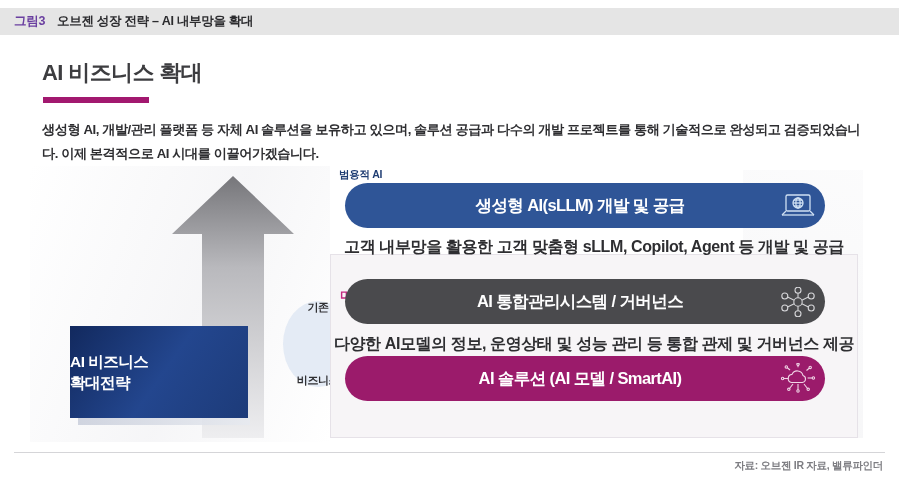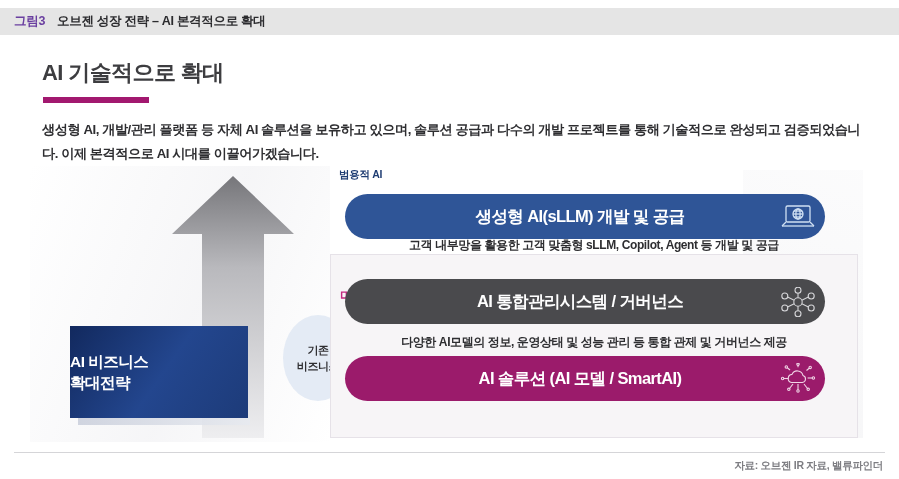--- a/index.html
+++ b/index.html
@@ -122,28 +122,28 @@
     position: absolute;
     left: 78px; top: 252px;
     width: 172px; height: 7px;
     background: linear-gradient(90deg, #c9cedb 0%, #e7eaf0 100%);
     opacity: .85;
   }
 
   
   .legacy-oval {
     position: absolute;
-    left: 283px; top: 149px;
+    left: 283px; top: 135px;
     width: 70px; height: 86px;
     border-radius: 50%;
     background: #e4ebf5;
     display: flex;
     flex-direction: column;
     align-items: center;
-    justify-content: center;
+    justify-content: space-between;
     gap: 3px;
   }
   .legacy-oval span {
     font-size: 11px;
     font-weight: 700;
     color: #2f2f32;
     letter-spacing: -0.4px;
     line-height: 1.15;
   }
 
@@ -193,30 +193,30 @@
     padding-left: 44px;
   }
   .pill .pill-icon {
     width: 54px;
     display: flex;
     align-items: center;
     justify-content: center;
     flex: 0 0 auto;
   }
 
-  .pill-blue   { left: 345px; top: 28px;  width: 480px; background: #2f5597; }
+  .pill-blue   { left: 345px; top: 17px;  width: 480px; background: #2f5597; }
   .pill-gray   { left: 345px; top: 113px; width: 480px; background: #4a4a4d; }
   .pill-magenta{ left: 345px; top: 190px; width: 480px; background: #9b1b6b; }
 
   
   .caption {
     position: absolute;
     width: 528px;
     text-align: center;
-    font-size: 12px;
+    font-size: 16px;
     font-weight: 700;
     color: #2e2e31;
     letter-spacing: -0.4px;
   }
   .cap-1 { left: 330px; top: 71px; }
   .cap-2 { left: 330px; top: 168px; }
   .cap-3 { left: 330px; top: 245px; }
 
   
   .foot-rule {
@@ -232,24 +232,24 @@
     font-weight: 700;
     color: #7d7d82;
     letter-spacing: -0.3px;
   }
 </style>
 </head>
 <body>
 
 <div class="fig-header">
   <span class="fig-no">그림3</span>
-  <span class="fig-title">오브젠 성장 전략 – AI 본격적으로 확대</span>
+  <span class="fig-title">오브젠 성장 전략 – AI 내부망을 확대</span>
 </div>
 
-<div class="slide-title">AI 기술적으로 확대</div>
+<div class="slide-title">AI 비즈니스 확대</div>
 <div class="title-rule"></div>
 
 <div class="lead">생성형 AI, 개발/관리 플랫폼 등 자체 AI 솔루션을 보유하고 있으며, 솔루션 공급과 다수의 개발 프로젝트를 통해 기술적으로 완성되고 검증되었습니다. 이제 본격적으로 AI 시대를 이끌어가겠습니다.</div>
 
 <div class="stage">
 
   <div class="bg-wedge-a"></div>
   <div class="bg-wedge-b"></div>
 
   <svg class="up-arrow" viewBox="0 0 122 262">

